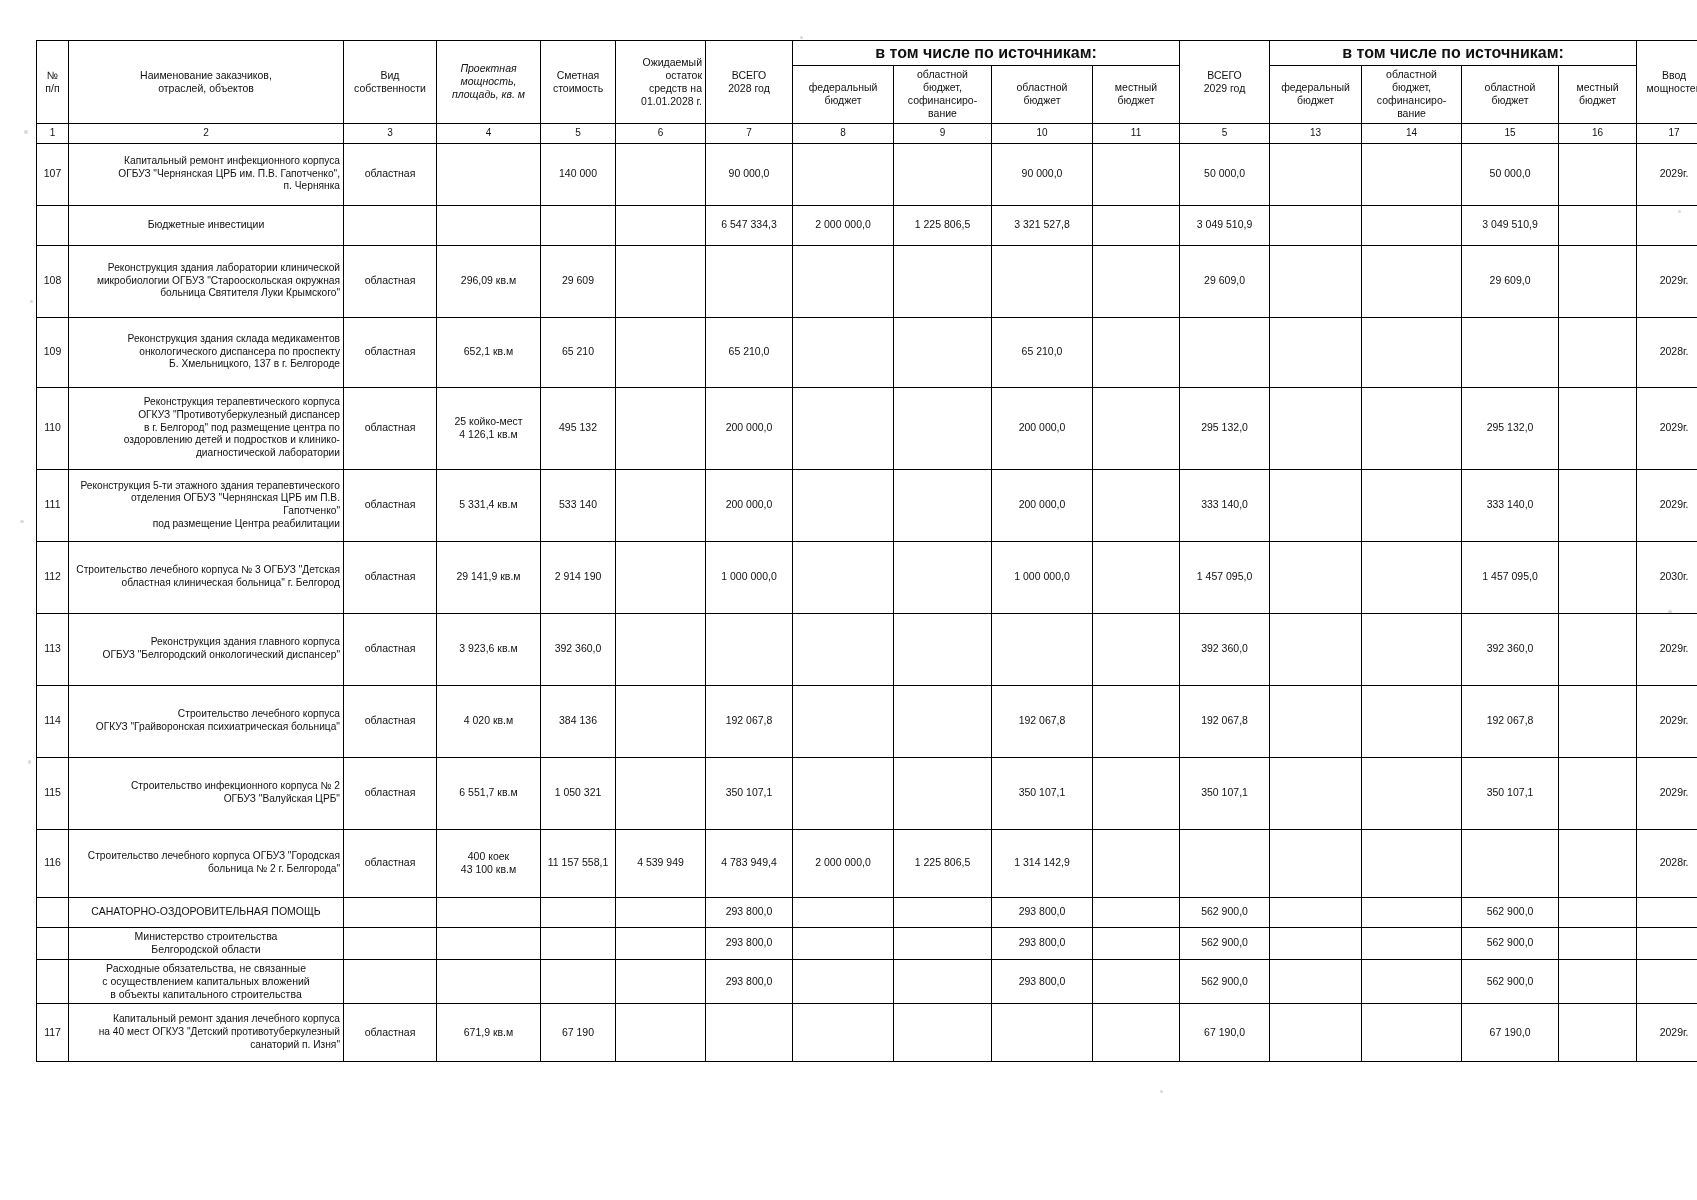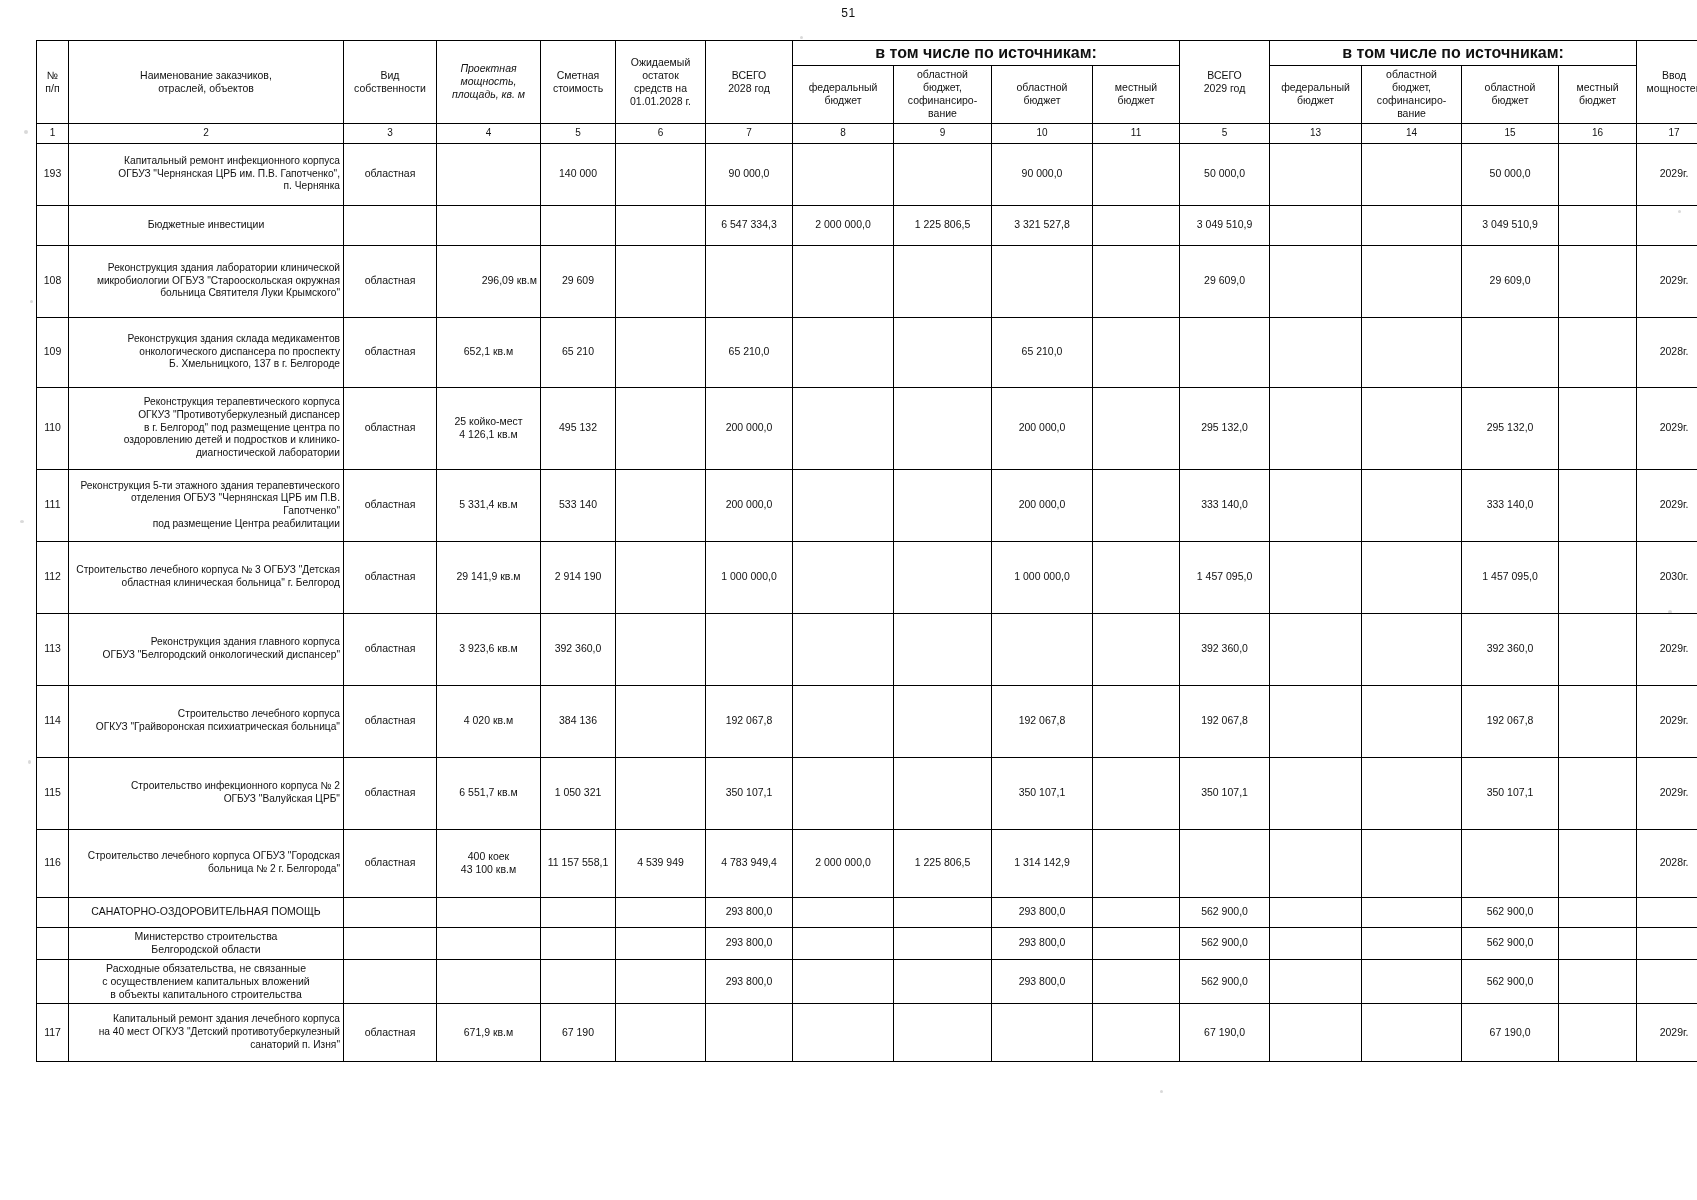--- a/index.html
+++ b/index.html
@@ -80,21 +80,20 @@
     background: #b9b9b9;
     border-radius: 50%;
     opacity: .55;
   }
 </style>
 </head>
 <body>
 
 <div class="page">
 
-  <div class="page-number">51</div>
 
   <div class="speck" style="left:24px;  top:130px; width:4px; height:4px;"></div>
   <div class="speck" style="left:30px;  top:300px; width:3px; height:3px;"></div>
   <div class="speck" style="left:20px;  top:520px; width:4px; height:3px;"></div>
   <div class="speck" style="left:28px;  top:760px; width:3px; height:4px;"></div>
   <div class="speck" style="left:1678px;top:210px; width:3px; height:3px;"></div>
   <div class="speck" style="left:1668px;top:610px; width:4px; height:4px;"></div>
   <div class="speck" style="left:800px; top:36px;  width:3px; height:3px;"></div>
   <div class="speck" style="left:1160px;top:1090px;width:3px; height:3px;"></div>
 
@@ -126,21 +125,21 @@
 п/п</td>
           <td rowspan="2" class="hdr-main" style="white-space:pre-line;">Наименование заказчиков,
 отраслей, объектов</td>
           <td rowspan="2" class="hdr-main" style="white-space:pre-line;">Вид
 собственности</td>
           <td rowspan="2" class="hdr-main" style="white-space:pre-line;font-style:italic;">Проектная
 мощность,
 площадь, кв. м</td>
           <td rowspan="2" class="hdr-main" style="white-space:pre-line;">Сметная
 стоимость</td>
-          <td rowspan="2" class="hdr-main" style="white-space:pre-line;">Ожидаемый
+          <td rowspan="2" class="hdr-main" style="white-space:pre-line;text-align:right;">Ожидаемый
 остаток
 средств на
 01.01.2028 г.</td>
           <td rowspan="2" class="hdr-main" style="white-space:pre-line;">ВСЕГО
 2028 год</td>
           <td colspan="4" class="group">в том числе по источникам:</td>
           <td rowspan="2" class="hdr-main" style="white-space:pre-line;">ВСЕГО
 2029 год</td>
           <td colspan="4" class="group">в том числе по источникам:</td>
           <td rowspan="2" class="hdr-main" style="white-space:pre-line;">Ввод
@@ -184,21 +183,21 @@
           <td>13</td>
           <td>14</td>
           <td>15</td>
           <td>16</td>
           <td>17</td>
         </tr>
       </thead>
 
       <tbody id="table-body">
           <tr style="height: 62px;">
-            <td class="num-idx">193</td>
+            <td class="num-idx">107</td>
             <td class="name" style="white-space: pre-line;">Капитальный ремонт инфекционного корпуса
 ОГБУЗ "Чернянская ЦРБ им. П.В. Гапотченко",
 п. Чернянка</td>
             <td class="c">областная</td>
             <td class="c" style="white-space: pre-line;"></td>
             <td class="c">140 000</td>
             <td class="c"></td>
             <td class="c bold">90 000,0</td>
             <td class="c bold"></td>
             <td class="c bold"></td>
@@ -229,21 +228,21 @@
             <td class="c bold">3 049 510,9</td>
             <td class="c"></td>
             <td class="c"></td>
           </tr>
           <tr style="height: 72px;">
             <td class="num-idx">108</td>
             <td class="name" style="white-space: pre-line;">Реконструкция здания лаборатории клинической
 микробиологии ОГБУЗ "Старооскольская окружная
 больница Святителя Луки Крымского"</td>
             <td class="c">областная</td>
-            <td class="c" style="white-space: pre-line; text-align: right;">296,09 кв.м</td>
+            <td class="c" style="white-space: pre-line;">296,09 кв.м</td>
             <td class="c">29 609</td>
             <td class="c"></td>
             <td class="c bold"></td>
             <td class="c bold"></td>
             <td class="c bold"></td>
             <td class="c"></td>
             <td class="c"></td>
             <td class="c bold">29 609,0</td>
             <td class="c"></td>
             <td class="c"></td>

